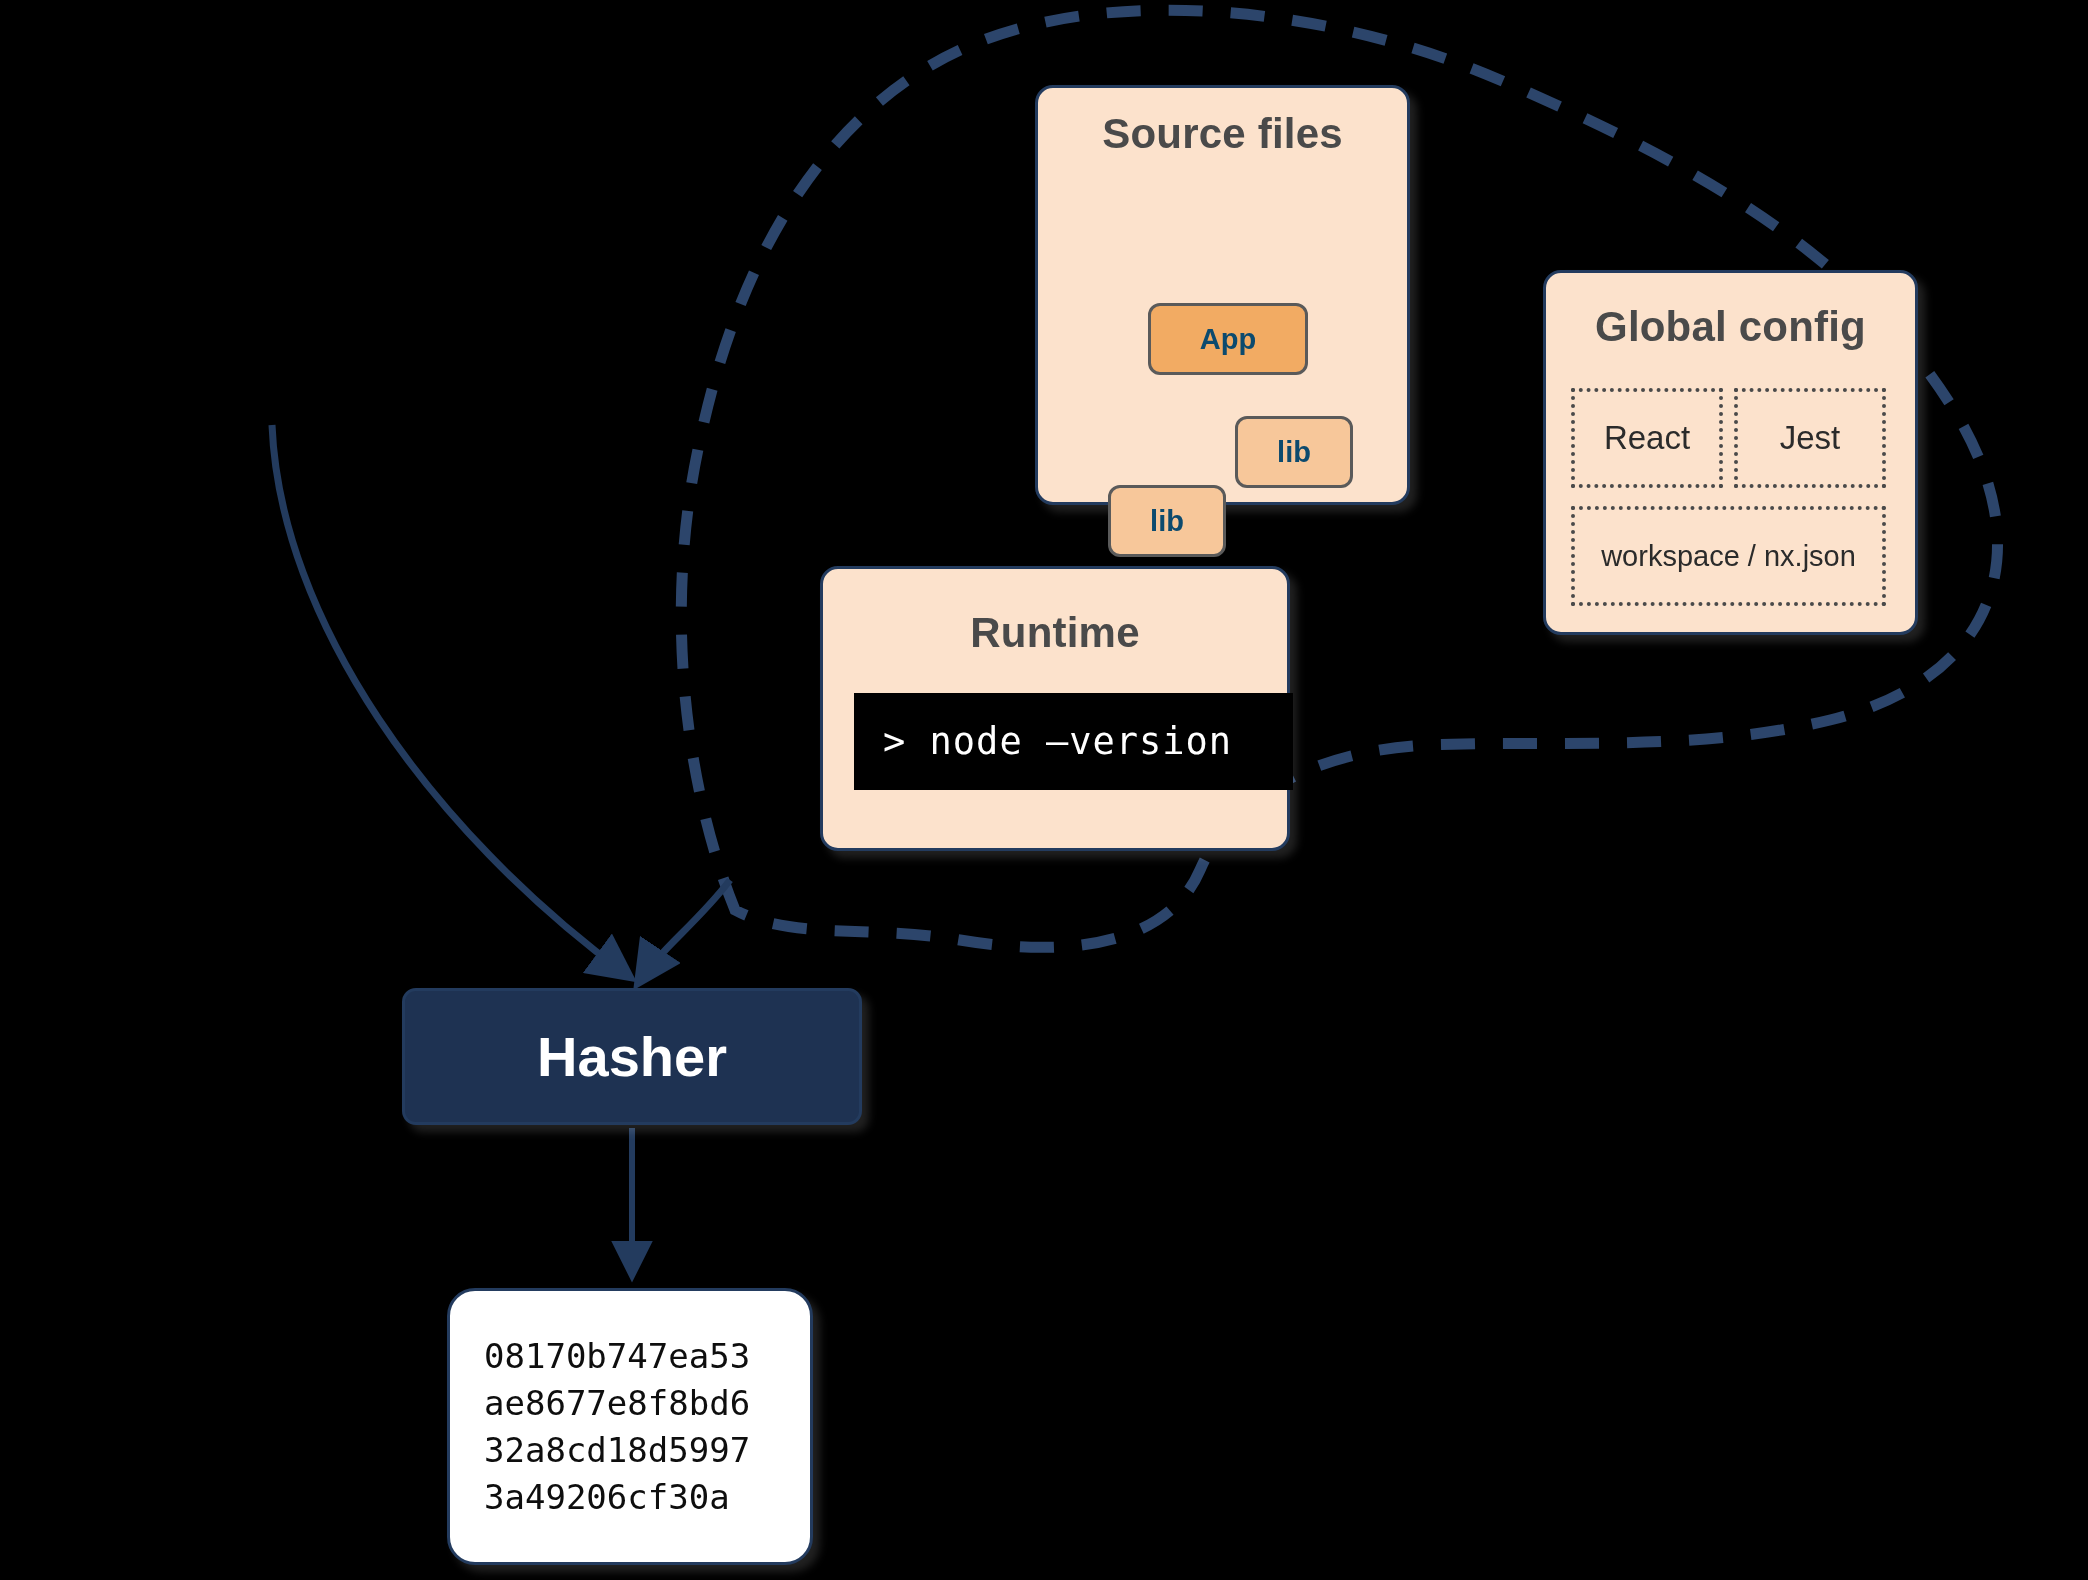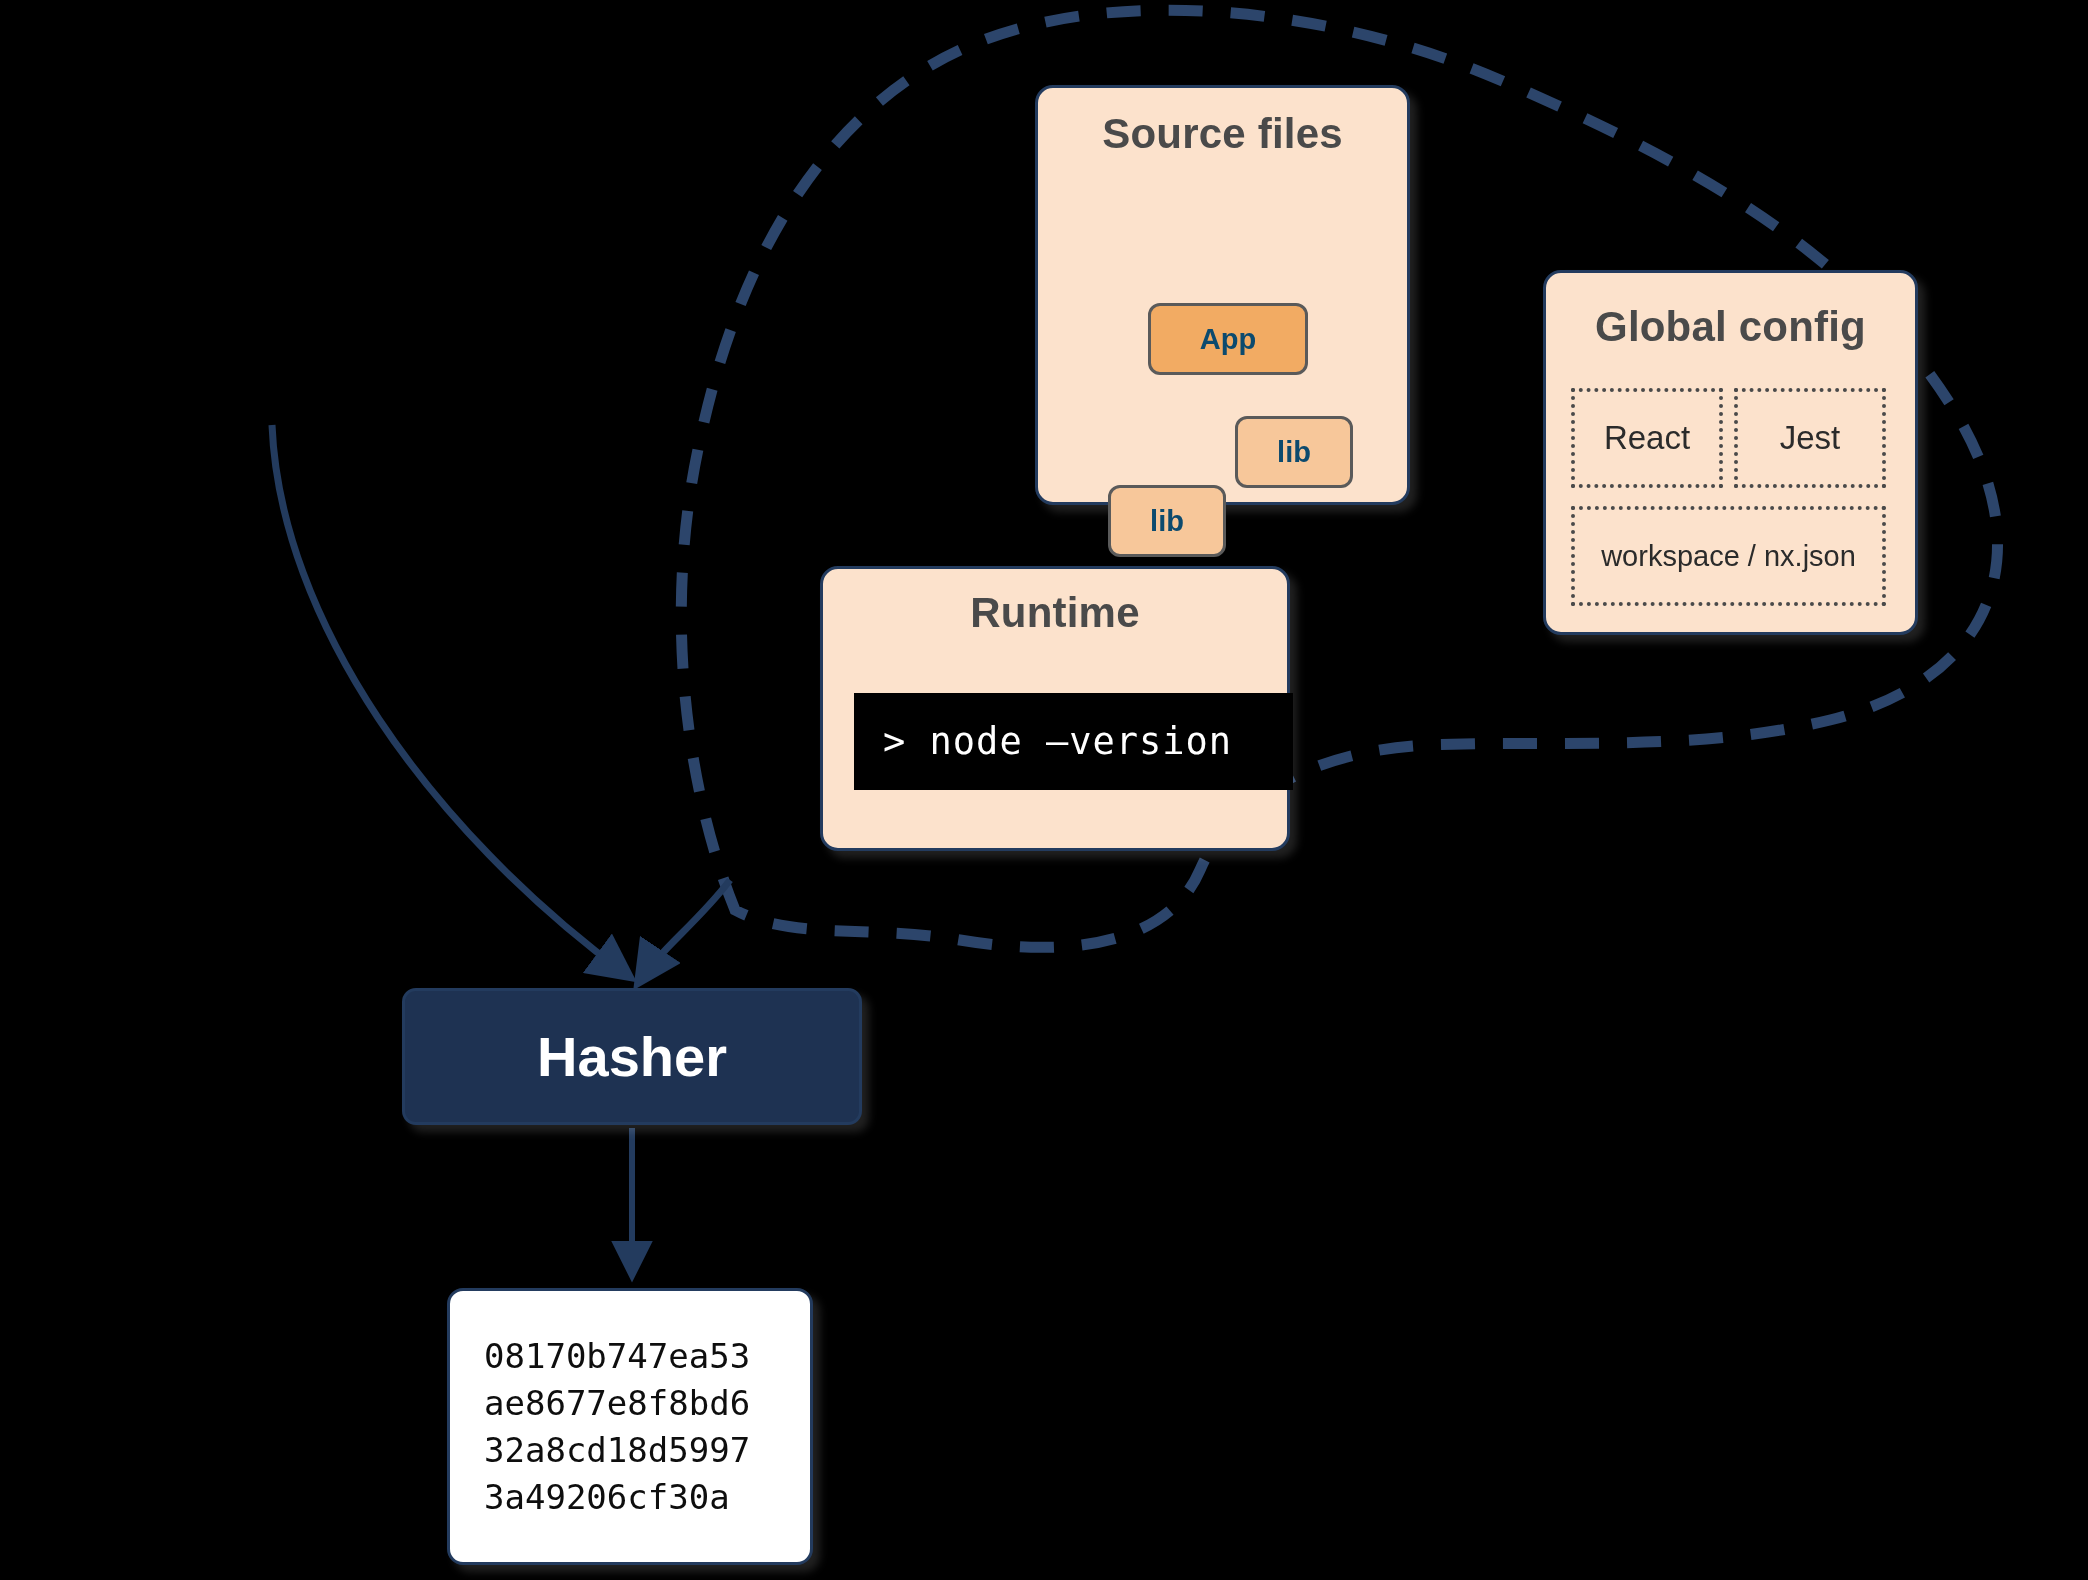--- a/index.html
+++ b/index.html
@@ -127,21 +127,21 @@
   #cell-ws    { left: 25px; top: 233px; width: 315px; height: 100px; font-size: 29px; }
 
   
   #rt-card {
     left: 820px; top: 566px;
     width: 470px; height: 285px;
     background: #fce2cc;
   }
   #rt-card .card-title {
     font-size: 42px;
-    margin-top: 20px;
+    margin-top: 40px;
   }
   #rt-term {
     position: absolute;
     left: 31px; top: 124px;
     width: 410px; height: 97px;
     font-size: 37px;
     padding-left: 29px;
   }
 
   
@@ -163,21 +163,21 @@
   }
 
   
   #hash-card {
     position: absolute;
     left: 447px; top: 1288px;
     width: 366px; height: 277px;
     box-sizing: border-box;
     background: #ffffff;
     border: 3px solid #233b5e;
-    border-radius: 16px;
+    border-radius: 28px;
     box-shadow: 7px 7px 9px rgba(255,255,255,0.13);
     display: flex;
     flex-direction: column;
     justify-content: center;
     padding-left: 34px;
   }
   .hash-line {
     font-family: "DejaVu Sans Mono", monospace;
     font-size: 34px;
     line-height: 47px;

